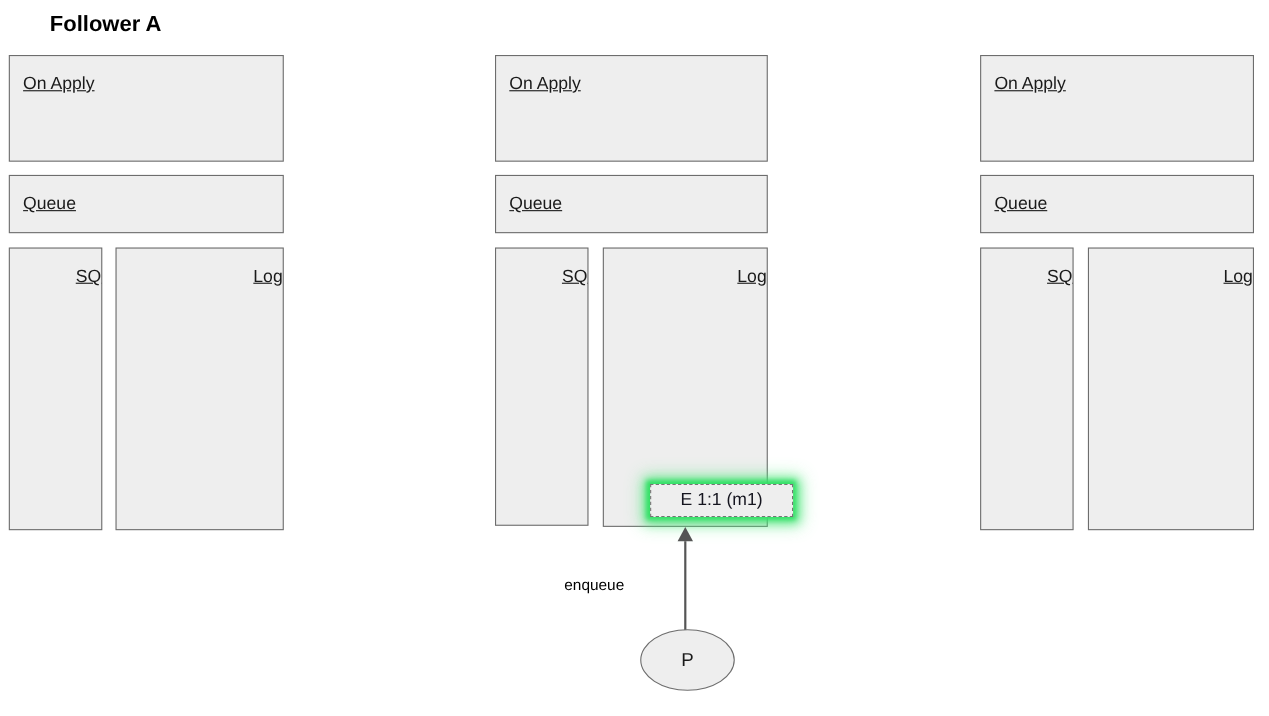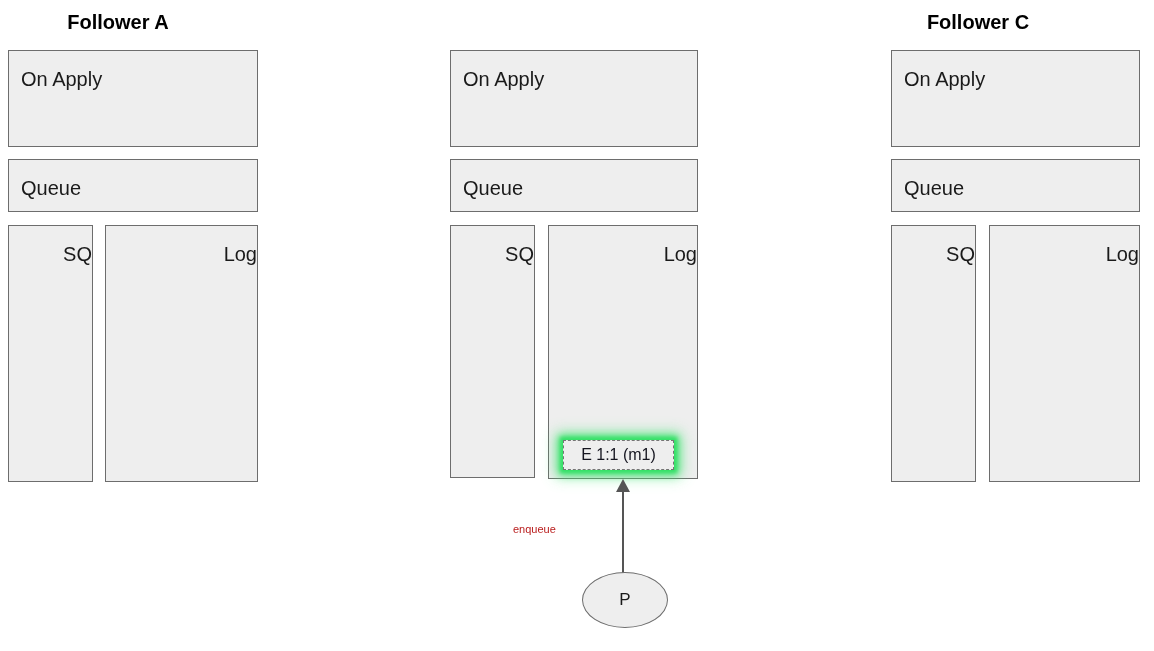--- a/index.html
+++ b/index.html
@@ -28,24 +28,25 @@
     line-height: 1;
   }
   .box {
     position: absolute;
     background: #eeeeee;
     border: 1.6px solid #6d6d6d;
     box-sizing: border-box;
   }
   .box-label {
     position: absolute;
-    font-size: 20px;
+    font-size: 16px;
     color: #1a1a1a;
     white-space: nowrap;
     line-height: 1;
+    text-decoration: underline;
   }
   .label-left {
     left: 12px;
     top: 18px;
   }
   .label-center {
     left: 0;
     right: 0;
     top: 18px;
     text-align: right;
@@ -71,22 +72,22 @@
   .arrow-head {
     position: absolute;
     width: 0;
     height: 0;
     border-left: 7.5px solid transparent;
     border-right: 7.5px solid transparent;
     border-bottom: 13px solid #555555;
   }
   .edge-label {
     position: absolute;
-    font-size: 11px;
-    color: #b91c1c;
+    font-size: 14px;
+    color: #000000;
     white-space: nowrap;
     line-height: 1;
   }
   .ellipse {
     position: absolute;
     background: #eeeeee;
     border: 1.6px solid #6d6d6d;
     border-radius: 50%;
     box-sizing: border-box;
     display: flex;
@@ -94,21 +95,21 @@
     justify-content: center;
     font-size: 17px;
     color: #1a1a1a;
   }
 </style>
 </head>
 <body>
 
 <div id="canvas">
 
-  <div class="col-title" style="left:12px; top:12px; width:192px;padding-left:10px;">Follower A</div>
+  <div class="col-title" style="left:0px; top:12px; width:192px;">Follower A</div>
 
   <div class="box" style="left:8px; top:50px; width:250px; height:97px;">
     <div class="box-label label-left">On Apply</div>
   </div>
 
   <div class="box" style="left:8px; top:159px; width:250px; height:53px;">
     <div class="box-label label-left">Queue</div>
   </div>
 
   <div class="box" style="left:8px; top:225px; width:85px; height:257px;">
@@ -129,23 +130,22 @@
   </div>
 
   <div class="box" style="left:450px; top:225px; width:85px; height:253px;">
     <div class="box-label label-center">SQ</div>
   </div>
 
   <div class="box" style="left:548px; top:225px; width:150px; height:254px;">
     <div class="box-label label-center">Log</div>
   </div>
 
-  <div class="entry" style="left:563px; top:440px; width:111px; height:30px;">E 1:1 (m1)</div>
+  <div class="entry" style="left:591px; top:440px; width:130px; height:30px;">E 1:1 (m1)</div>
 
-  <div class="col-title" style="left:882px; top:12px; width:192px;">Follower C</div>
 
   <div class="box" style="left:891px; top:50px; width:249px; height:97px;">
     <div class="box-label label-left">On Apply</div>
   </div>
 
   <div class="box" style="left:891px; top:159px; width:249px; height:53px;">
     <div class="box-label label-left">Queue</div>
   </div>
 
   <div class="box" style="left:891px; top:225px; width:85px; height:257px;">

